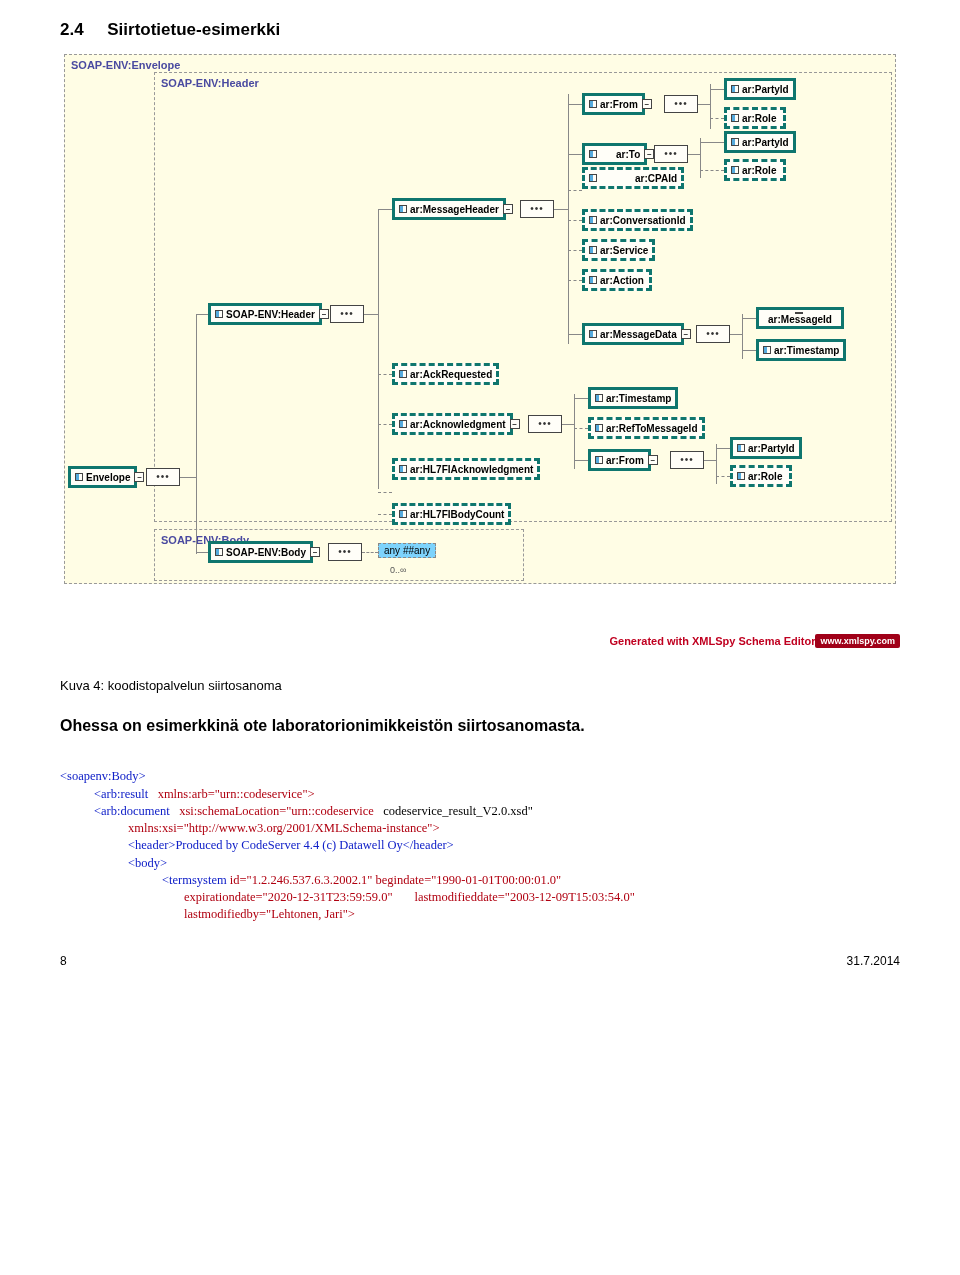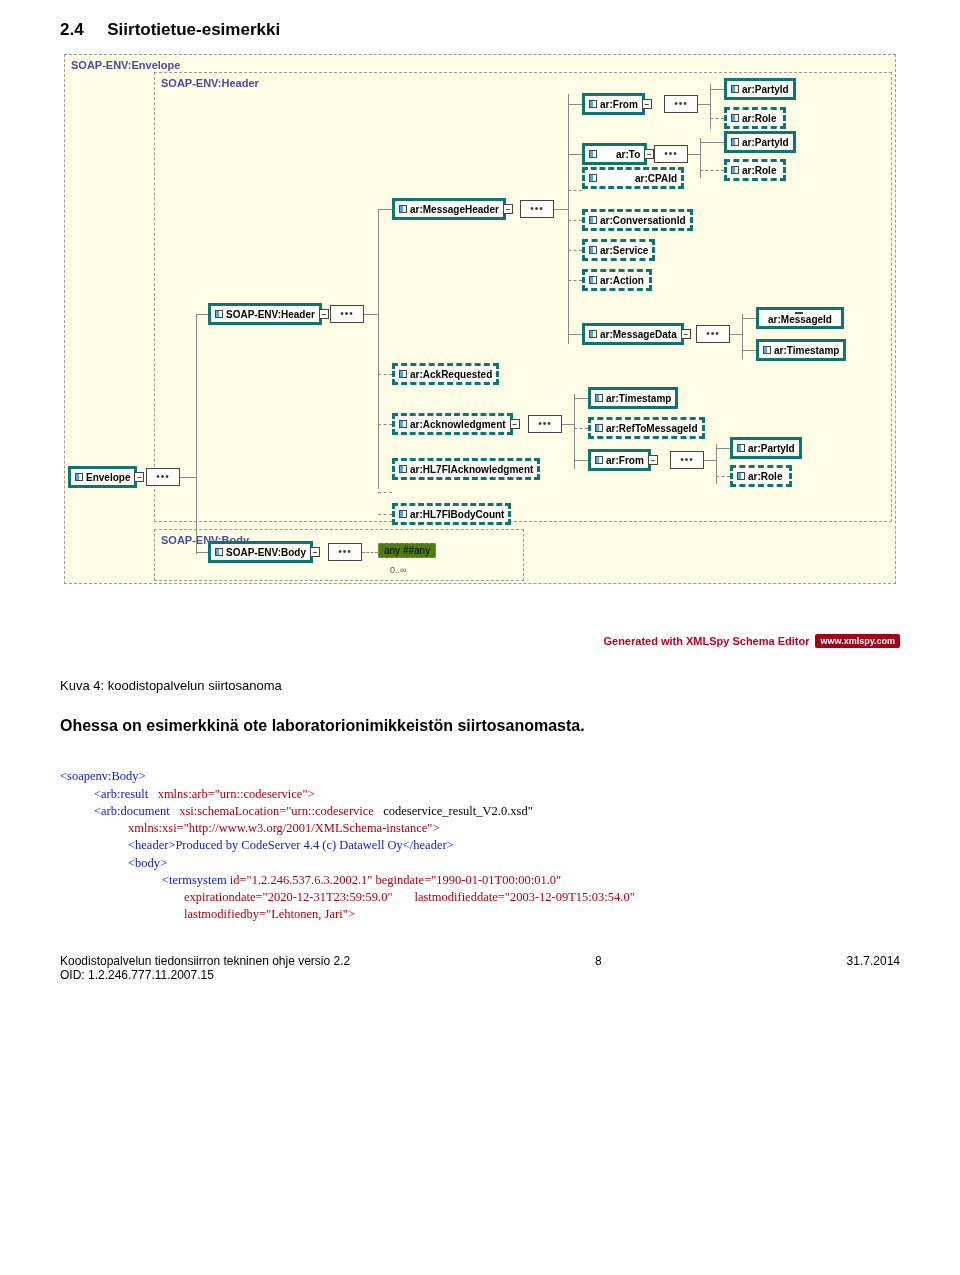--- a/index.html
+++ b/index.html
@@ -91,29 +91,29 @@
   
   .hline { position:absolute; height:1px; background:#888; }
   .vline { position:absolute; width:1px; background:#888; }
   .hline.dash, .vline.dash { background:none; border-top:1px dashed #888; }
 
   .anylabel {
     position:absolute;
     border:1px dashed #888;
     padding:1px 5px;
     font-size:10px;
-    background:#4d7c0f;
+    background:#7dd3fc;
   }
 
   .cardinality { position:absolute; font-size:9px; color:#555; }
 
   .gen-banner {
     font-size:11px; color:#c00020; font-weight:bold;
     margin-top: 0;
-    display:flex; align-items:center; justify-content:flex-end; gap:6px;
+    display:flex; align-items:center; justify-content:flex-end; gap:0;
   }
   .gen-banner .badge {
     display:inline-block; background:#a00018; color:#fff;
     font-size:9px; padding:2px 5px; border-radius:2px;
   }
 
   .caption { margin: 30px 0 24px 0; font-size:13px; }
 
   .intro-line { margin-bottom: 16px; font-size:16px;font-weight:bold; }
 
@@ -366,17 +366,15 @@
 <span class="indent1"><span class="blue">&lt;arb:document</span>   <span class="red">xsi:schemaLocation="urn::codeservice</span>   <span>codeservice_result_V2.0.xsd"</span></span>
 <span class="indent2"><span class="red">xmlns:xsi="http://www.w3.org/2001/XMLSchema-instance"&gt;</span></span>
 <span class="indent2"><span class="blue">&lt;header&gt;Produced by CodeServer 4.4 (c) Datawell Oy&lt;/header&gt;</span></span>
 <span class="indent2"><span class="blue">&lt;body&gt;</span></span>
 <span class="indent3"><span class="blue">&lt;termsystem</span> <span class="red">id="1.2.246.537.6.3.2002.1"</span> <span class="red">begindate="1990-01-01T00:00:01.0"</span></span>
 <span class="indent4"><span class="red">expirationdate="2020-12-31T23:59:59.0"</span>       <span class="red">lastmodifieddate="2003-12-09T15:03:54.0"</span></span>
 <span class="indent4"><span class="red">lastmodifiedby="Lehtonen, Jari"&gt;</span></span>
 </div>
 
 <div class="footer">
-  <div class="col"><span>Koodistopalvelun tiedonsiirron tekninen ohje versio 2.2</span>
-<span>OID: 1.2.246.777.11.2007.15</span></div>
   <div class="col">8</div>
   <div class="col">31.7.2014</div>
 </div>
 
 </body></html>

